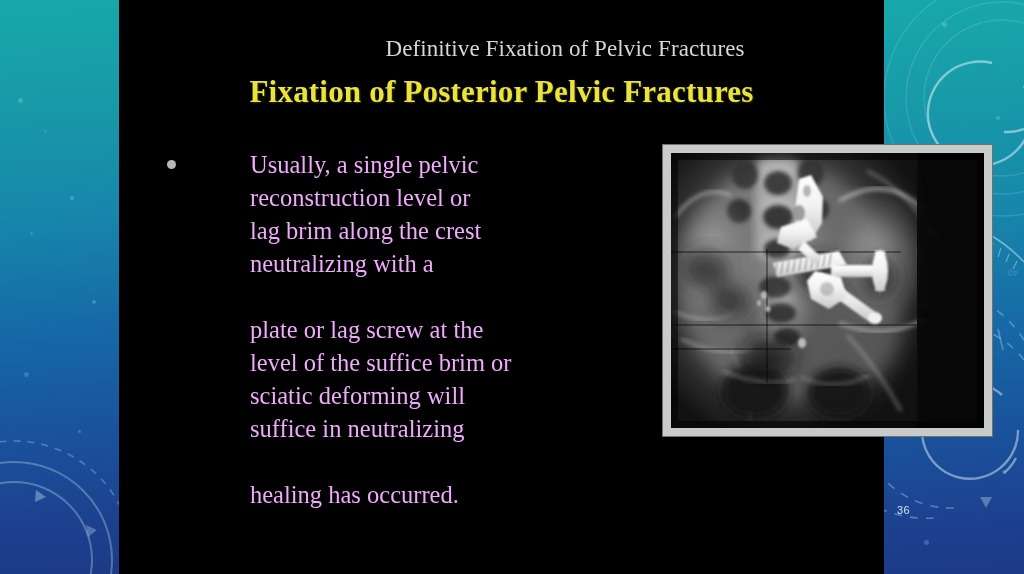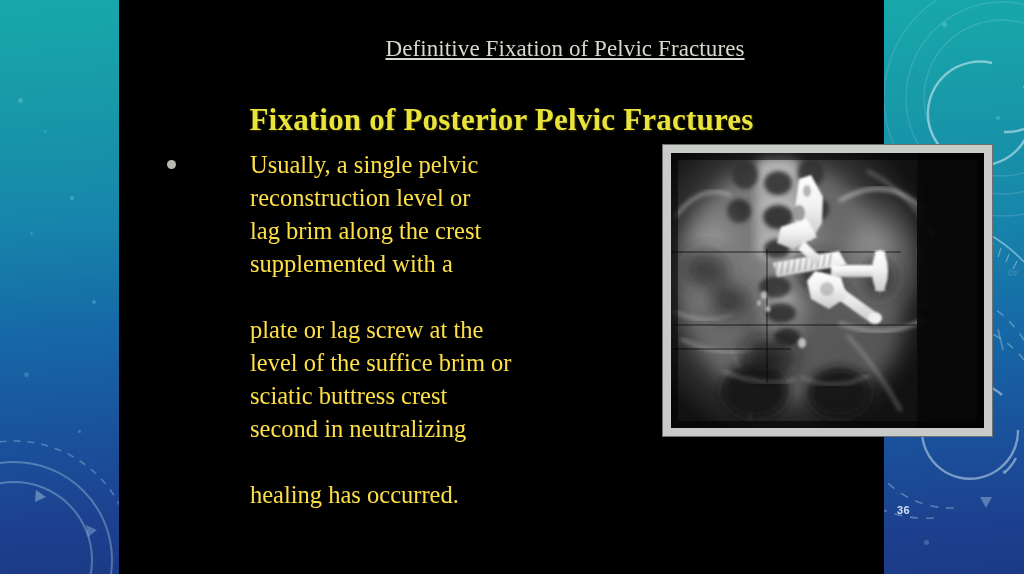--- a/index.html
+++ b/index.html
@@ -13,42 +13,42 @@
   .side-right{left:884px;width:140px;}
   .side-panel svg{position:absolute;top:0;left:0;overflow:visible;}
   .spark{position:absolute;border-radius:50%;background:#9fe9f2;opacity:.28;}
 
   
   .slide{position:absolute;left:119px;top:0;width:765px;height:574px;background:#000;}
 
   
   .kicker{position:absolute;left:0;top:36px;width:892px;text-align:center;
      font-size:23px;color:#d9d8ce;letter-spacing:.1px;
-     text-shadow:0 1px 2px rgba(0,0,0,.9);text-decoration:underline;}
+     text-shadow:0 1px 2px rgba(0,0,0,.9);}
   .maintitle{position:absolute;left:0;top:74px;width:765px;text-align:center;
      font-size:31px;font-weight:bold;color:#e9e33c;letter-spacing:.2px;
-     text-shadow:1px 1px 2px rgba(60,55,0,.85);margin-top:28px;}
+     text-shadow:1px 1px 2px rgba(60,55,0,.85);}
 
   
   .bullet-row{position:absolute;left:40px;top:148px;width:430px;}
   .bullet-dot{position:absolute;left:8px;top:12px;width:9px;height:9px;border-radius:50%;
      background:#b9b9b4;}
-  .bullet-text{margin-left:91px;font-size:24.5px;line-height:33px;color:#fde047;
+  .bullet-text{margin-left:91px;font-size:24.5px;line-height:33px;color:#f0abfc;
      text-shadow:0 1px 1px rgba(0,0,0,.8);}
 
   
   .xray-frame{position:absolute;left:543px;top:144px;width:331px;height:293px;
      background:#c9cbc9;padding:9px;box-sizing:border-box;
      box-shadow:0 0 0 1px #6e7170 inset;}
   .xray-inner{position:relative;width:100%;height:100%;background:#050505;overflow:hidden;}
   .xray-inner svg{display:block;}
 
   
   .pagenum{position:absolute;left:897px;top:504px;font-family:"Liberation Sans",sans-serif;
-     font-size:11px;font-weight:bold;color:#cfe0f5;letter-spacing:.5px;}
+     font-size:11px;font-weight:normal;color:#cfe0f5;letter-spacing:.5px;}
 </style>
 </head>
 <body>
 
 <div id="stage">
 
   <div class="side-panel side-left">
     <svg width="119" height="574" viewBox="0 0 119 574">
       <g fill="none" stroke="#bfe3ef" stroke-opacity="0.34" stroke-width="2">
         <circle cx="14" cy="560" r="78"></circle>
@@ -154,26 +154,26 @@
     <div class="kicker">Definitive Fixation of Pelvic Fractures</div>
 
     <div class="maintitle">Fixation of Posterior Pelvic Fractures</div>
 
     <div class="bullet-row">
       <div class="bullet-dot"></div>
       <div class="bullet-text">
         <span>Usually, a single pelvic</span><br>
         <span>reconstruction level or</span><br>
         <span>lag brim along the crest</span><br>
-        <span>supplemented with a</span><br>
+        <span>neutralizing with a</span><br>
         <br>
         <span>plate or lag screw at the</span><br>
         <span>level of the suffice brim or</span><br>
-        <span>sciatic buttress crest</span><br>
-        <span>second in neutralizing</span><br>
+        <span>sciatic deforming will</span><br>
+        <span>suffice in neutralizing</span><br>
         <br>
         <span>healing has occurred.</span>
       </div>
     </div>
 
     <div class="xray-frame">
       <div class="xray-inner">
         <svg width="313" height="275" viewBox="0 0 313 275">
           <defs>
             <radialGradient id="softTissue" cx="45%" cy="45%" r="62%">

